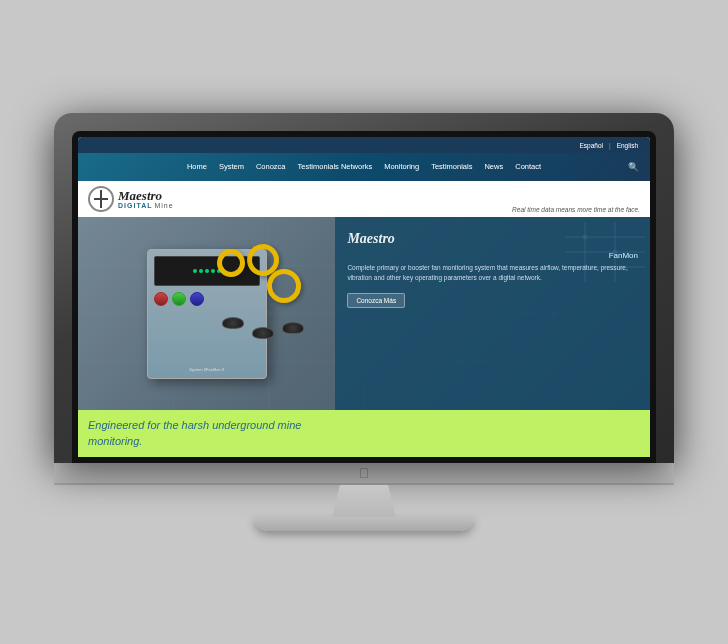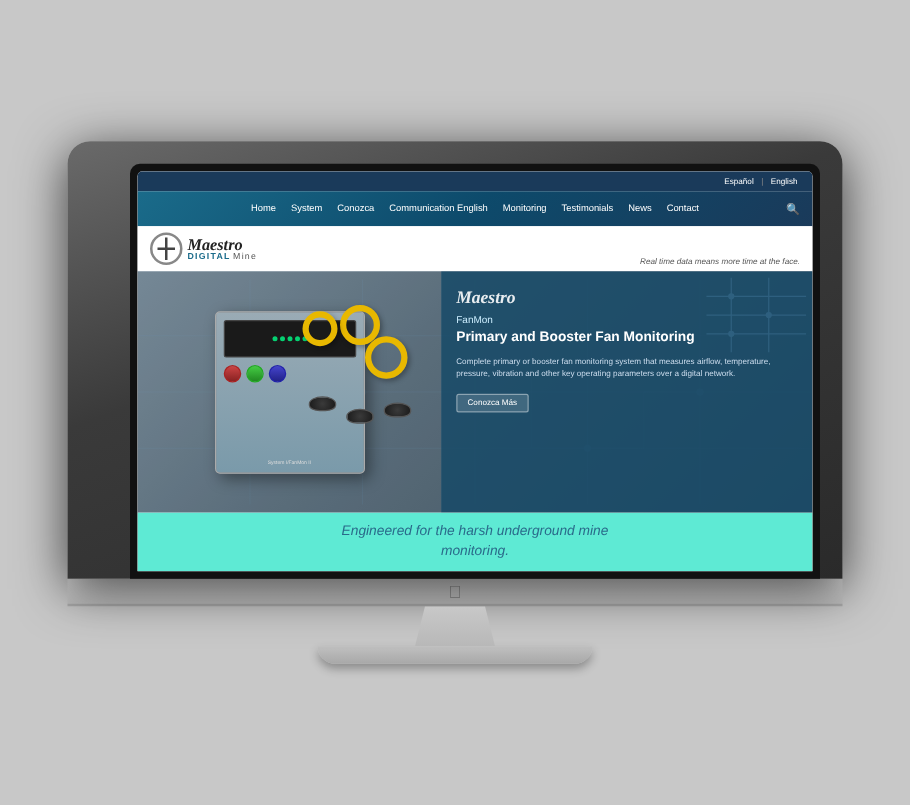--- a/index.html
+++ b/index.html
@@ -28,21 +28,20 @@
       border-radius: 18px 18px 0 0;
       padding: 18px 18px 0 18px;
       box-shadow: 0 8px 40px rgba(0,0,0,0.7);
       position: relative;
     }
 
     .imac-screen-bezel {
       background: #111;
       border-radius: 8px 8px 0 0;
       padding: 6px;
-      margin-left: 32px;
     }
 
     .imac-screen {
       width: 100%;
       height: 320px;
       background: #fff;
       border-radius: 4px 4px 0 0;
       overflow: hidden;
       position: relative;
     }
@@ -331,20 +330,21 @@
       font-weight: bold;
       margin-bottom: 4px;
       opacity: 0.9;
     }
 
     .product-subtitle {
       font-size: 8px;
       color: #cceeff;
       margin-bottom: 3px;
       font-weight: normal;
+      text-align: right;
     }
 
     .product-title {
       font-size: 11px;
       color: #fff;
       font-weight: bold;
       margin-bottom: 8px;
       line-height: 1.3;
     }
 
@@ -362,22 +362,21 @@
       color: #fff;
       font-size: 6.5px;
       padding: 3px 8px;
       cursor: pointer;
       border-radius: 2px;
       width: fit-content;
     }
 
     
     .bottom-tagline {
-      background: #5eead4;
-      text-align: center;
+      background: #bef264;
       padding: 8px 10px;
       font-size: 11px;
       color: #2a6a8a;
       font-style: italic;
       flex-shrink: 0;
       line-height: 1.4;
     }
   </style>
 </head>
 <body>
@@ -399,21 +398,21 @@
               <li>
                   <a>Home</a>
                 </li>
               <li>
                   <a>System</a>
                 </li>
               <li>
                   <a>Conozca</a>
                 </li>
               <li>
-                  <a>Communication English</a>
+                  <a>Testimonials Networks</a>
                 </li>
               <li>
                   <a>Monitoring</a>
                 </li>
               <li>
                   <a>Testimonials</a>
                 </li>
               <li>
                   <a>News</a>
                 </li>
@@ -508,21 +507,20 @@
                     <line x1="50" y1="0" x2="50" y2="60"></line>
                     <circle cx="20" cy="15" r="2" fill="#88ccff"></circle>
                     <circle cx="50" cy="30" r="2" fill="#88ccff"></circle>
                     <circle cx="20" cy="45" r="2" fill="#88ccff"></circle>
                   </g>
                 </svg>
               </div>
 
               <span class="brand-script">Maestro</span>
               <span class="product-subtitle">FanMon</span>
-              <div class="product-title">Primary and Booster Fan Monitoring</div>
               <div class="product-desc">Complete primary or booster fan monitoring system that measures airflow, temperature, pressure, vibration and other key operating parameters over a digital network.</div>
               <div class="cta-btn">Conozca Más</div>
             </div>
           </div>
 
           <div class="bottom-tagline">
             <span>Engineered for the harsh underground mine</span><br>
             <span>monitoring.</span>
           </div>
 

